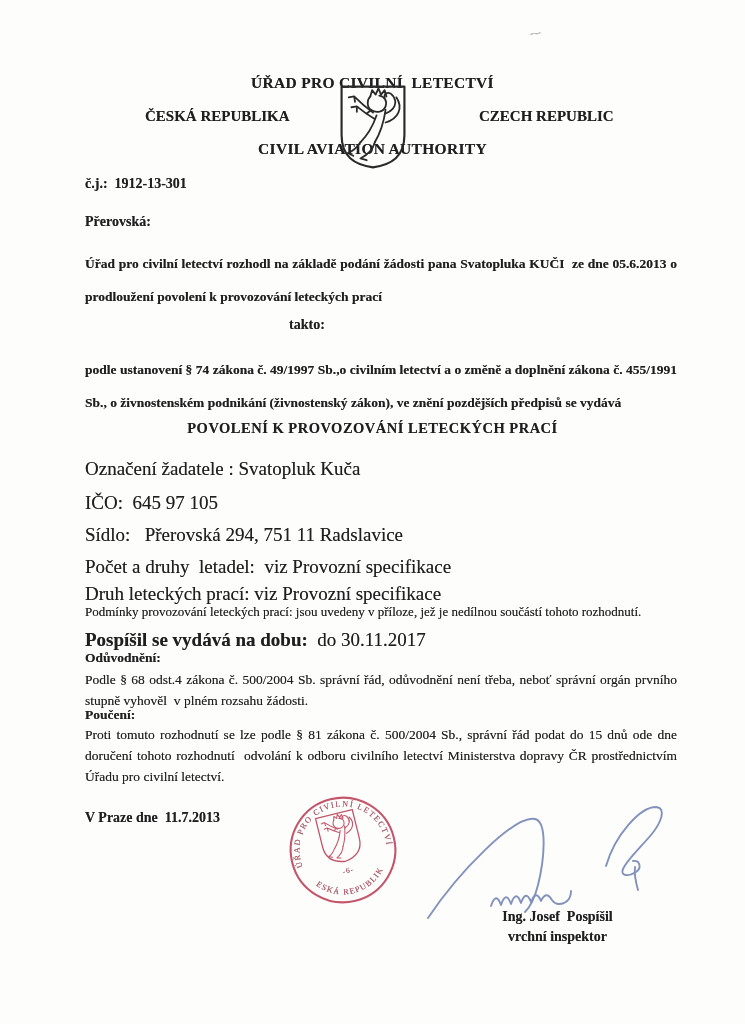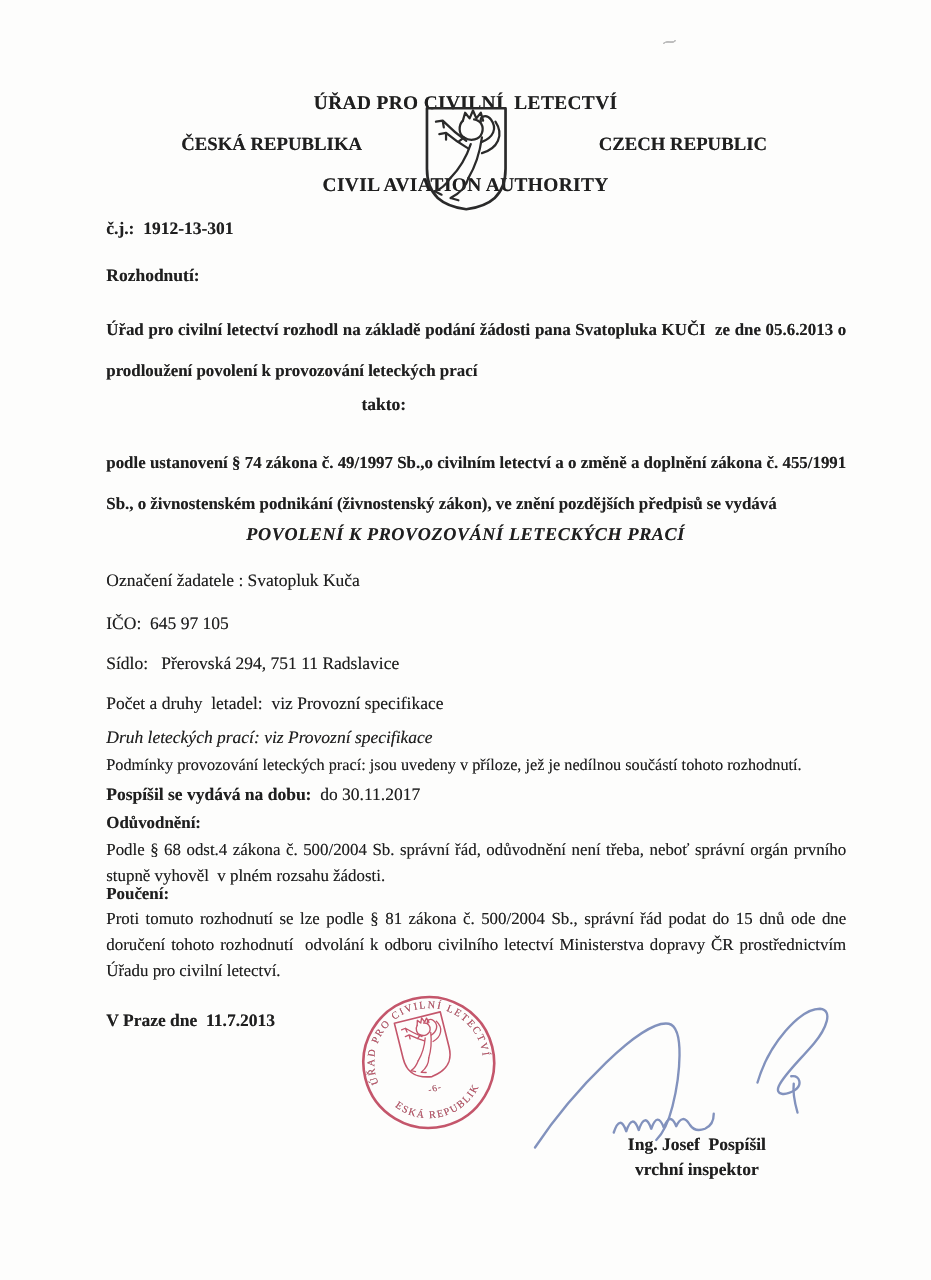--- a/index.html
+++ b/index.html
@@ -25,27 +25,27 @@
   .country-cs{left:145px;}
   .country-en{left:479px;}
   .arms{top:83px;left:337px;color:#2a2a2a;}
   .cj{top:176px;left:85px;font-size:14px;}
   .rozh{top:214px;left:85px;font-size:14px;}
   .para{left:85px;width:592px;font-size:13.5px;}
   .para-wide{line-height:33px;}
   .p1{top:247px;}
   .takto{top:317px;left:0;width:614px;font-size:14px;}
   .p2{top:353px;}
-  .permit-title{top:420px;left:0;width:745px;font-size:14.5px;letter-spacing:.5px;font-style:italic;}
-  .field{left:85px;font-size:14px;white-space:pre-wrap;}
+  .permit-title{top:420px;left:0;width:745px;font-size:14.5px;letter-spacing:.5px;}
+  .field{left:85px;font-size:19px;white-space:pre-wrap;}
   .f1{top:458px;}
   .f2{top:492px;}
   .f3{top:524px;}
   .f4{top:556px;}
-  .f5{top:583px;font-style:italic;}
+  .f5{top:583px;}
   .f6{top:604px;font-size:13px;white-space:nowrap;}
   .validity{top:629px;}
   .sec-title{left:85px;font-size:13.5px;}
   .just-block{left:85px;width:592px;font-size:13.5px;line-height:21px;}
   .jt{top:650px;}
   .jx{top:669px;}
   .at{top:707px;}
   .ax{top:724px;}
   .praze{top:810px;left:85px;font-size:14px;}
   .stamp{top:789px;left:282px;width:122px;height:122px;color:#c4566b;transform:rotate(-14deg);}
@@ -89,21 +89,21 @@
   </div>
   <div class="abs artifact">⁓</div>
 
   <div class="abs country country-cs b">ČESKÁ REPUBLIKA</div>
   <svg class="abs arms" width="72" height="88" viewBox="0 0 80 98">
     <use href="#czech-arms"></use>
   </svg>
   <div class="abs country country-en b">CZECH REPUBLIC</div>
 
   <div class="abs cj b pre">č.j.:  1912-13-301</div>
-  <div class="abs rozh b">Rozhodnutí:</div>
+  <div class="abs rozh b">Přerovská:</div>
 
   <div class="abs para para-wide p1 b just pre">Úřad pro civilní letectví rozhodl na základě podání žádosti pana Svatopluka KUČI  ze dne 05.6.2013 o prodloužení povolení k provozování leteckých prací</div>
 
   <div class="abs takto ctr b">takto:</div>
 
   <div class="abs para para-wide p2 b just pre">podle ustanovení § 74 zákona č. 49/1997 Sb.,o civilním letectví a o změně a doplnění zákona č. 455/1991 Sb., o živnostenském podnikání (živnostenský zákon), ve znění pozdějších předpisů se vydává</div>
 
   <div class="abs permit-title ctr b">POVOLENÍ K PROVOZOVÁNÍ LETECKÝCH PRACÍ</div>
 
   <div class="abs field f1">Označení žadatele : Svatopluk Kuča</div>

